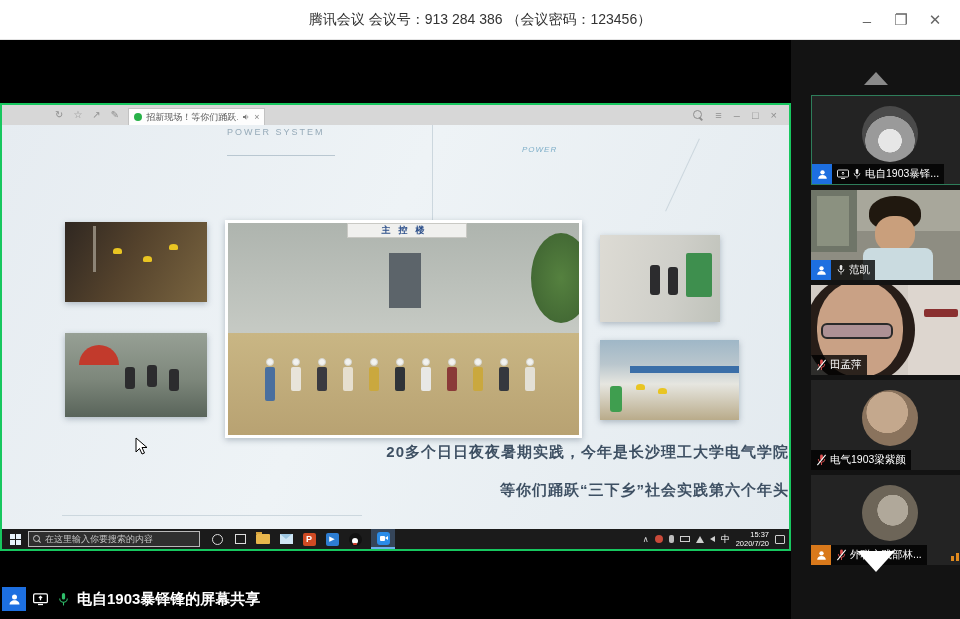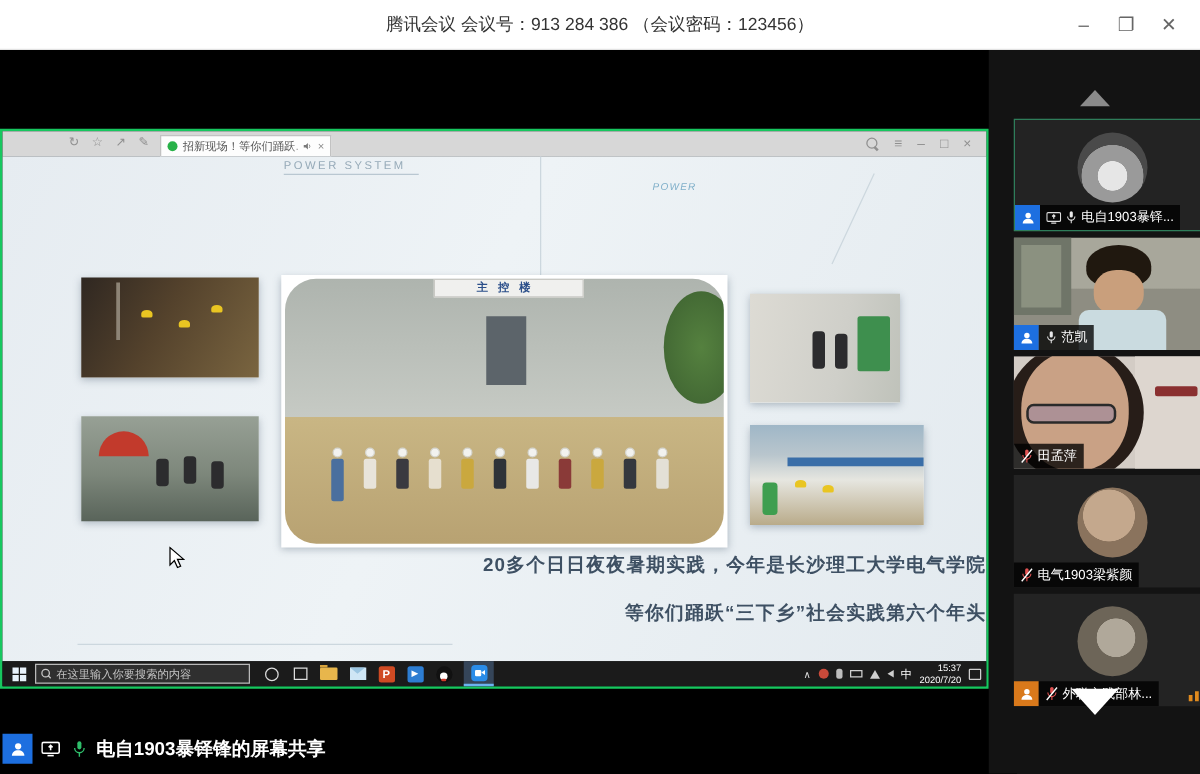--- a/index.html
+++ b/index.html
@@ -36,37 +36,37 @@
   .b-right { position:absolute; right:6px; top:0; height:20px; display:flex; align-items:center; }
   .b-right .bicon { margin:0 6px; font-size:11px; }
   .mag { width:10px; height:10px; position:relative; margin:0 6px; }
   .mag::before { content:""; position:absolute; width:7px; height:7px; border:1.5px solid #8f8f8f; border-radius:50%; }
   .mag::after { content:""; position:absolute; width:4px; height:1.5px; background:#8f8f8f; transform:rotate(45deg); left:6px; top:8px; }
 
   
   .slide { height:404px; background:linear-gradient(115deg,#e6ecf1 0%,#eef3f6 45%,#e3eaef 100%);
     position:relative; overflow:hidden; }
   .wm1 { position:absolute; left:225px; top:2px; font-size:9px; letter-spacing:2px; color:#96aab8;
-    border-bottom:1px solid #b9c7d1; padding:0 10px 2px 0; }
+    border-bottom:1px solid #b9c7d1; padding:0 10px 18px 0; }
   .wm2 { position:absolute; left:520px; top:20px; font-size:8px; font-style:italic; color:#7fafc9; letter-spacing:1px; }
   .sline { position:absolute; background:#ccd7de; }
   .photo { position:absolute; box-shadow:0 2px 6px rgba(60,80,100,.35); overflow:hidden; }
   .pL1 { left:63px; top:97px; width:142px; height:80px;
     background:linear-gradient(120deg,#2f2721 0%,#54422c 45%,#7a6540 100%); }
   .pL1 .pole { position:absolute; left:28px; top:4px; width:3px; height:46px; background:#8d8476; }
   .hat { position:absolute; width:9px; height:6px; border-radius:50% 50% 20% 20%; background:#e9c522; }
   .pL2 { left:63px; top:208px; width:142px; height:84px;
     background:linear-gradient(#97a095 0%,#7d877b 55%,#59645a 100%); }
   .umbrella { position:absolute; left:14px; top:12px; width:40px; height:20px;
     border-radius:40px 40px 0 0; background:#c23a2c; }
   .figd { position:absolute; width:10px; height:22px; background:#2c2c2e; border-radius:3px; }
 
   .pC { left:223px; top:95px; width:357px; height:218px; background:#fff; padding:3px; }
   .pC-inner { width:100%; height:100%; position:relative; overflow:hidden;
-    background:linear-gradient(#aeb4ae 0%,#c6cac4 52%,#c9b684 52%,#b8a272 100%);border-radius:25px; }
+    background:linear-gradient(#aeb4ae 0%,#c6cac4 52%,#c9b684 52%,#b8a272 100%); }
   .sign { position:absolute; left:34%; top:0; width:34%; height:15px; background:#f0f0ee;
     border:1px solid #c9c9c4; display:flex; align-items:center; justify-content:center;
     font-size:9px; letter-spacing:8px; color:#2c4f8a; font-weight:bold; }
   .door { position:absolute; left:46%; top:30px; width:9%; height:55px; background:#5c646a; }
   .tree { position:absolute; right:-12px; top:10px; width:60px; height:90px; border-radius:50%;
     background:radial-gradient(#55813f,#3c6030); }
   .crowd { position:absolute; left:10%; bottom:34px; right:12%; display:flex; justify-content:space-between; }
   .fig { width:13px; display:flex; flex-direction:column; align-items:center; }
   .fig .head { width:8px; height:8px; border-radius:50%; background:#f2f2ef; border:1px solid #d5d5ce; }
   .fig .bodyr { width:10px; height:24px; border-radius:2px; margin-top:1px; }

